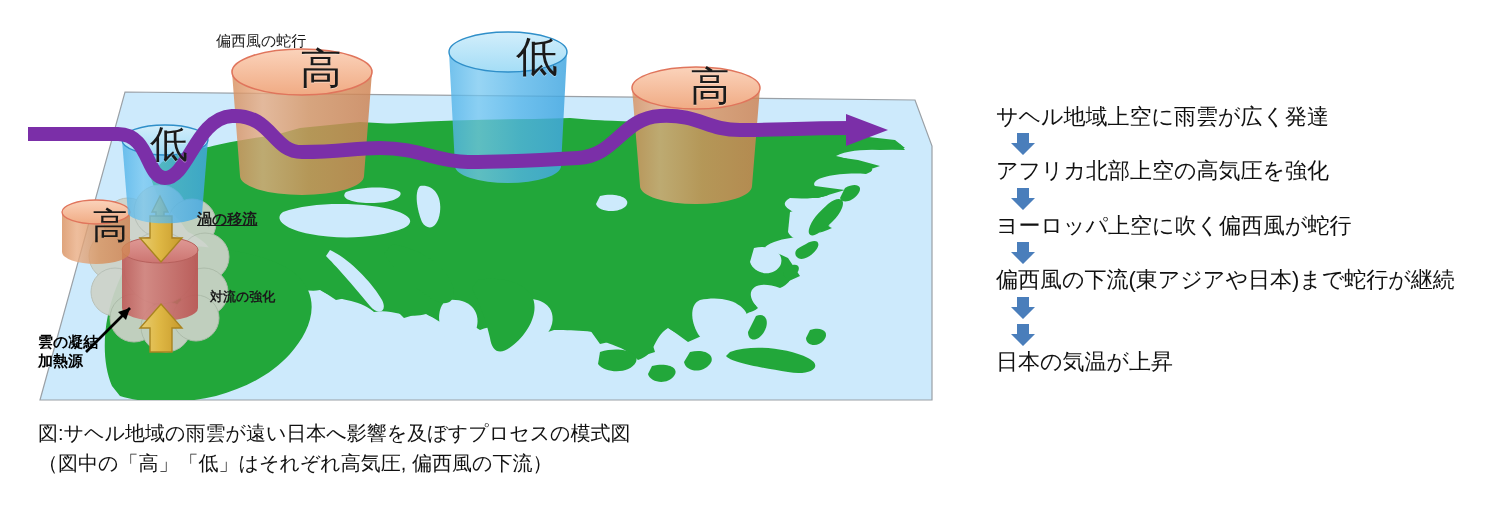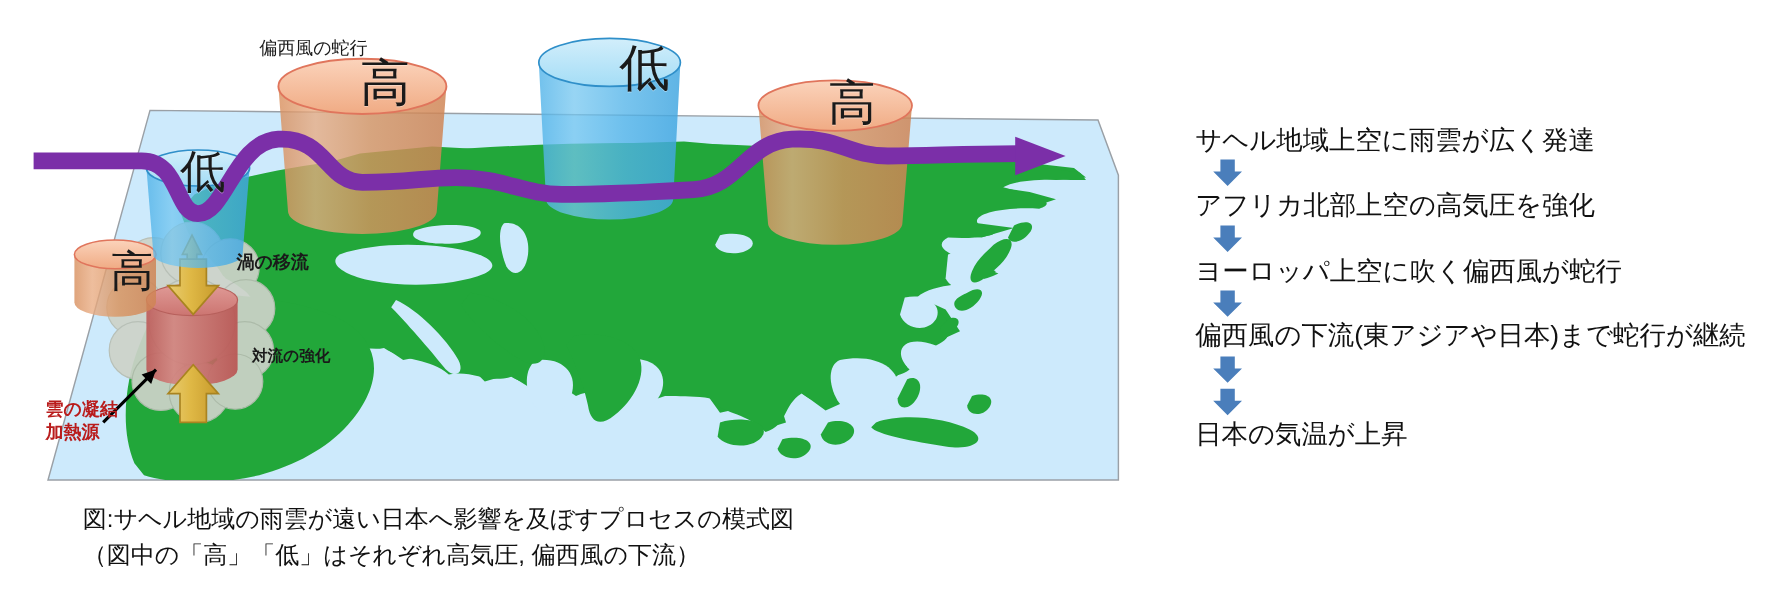--- a/index.html
+++ b/index.html
@@ -19,32 +19,32 @@
     font-family:"Liberation Sans","DejaVu Sans",sans-serif;
     color:#111;white-space:nowrap;line-height:1;
     pointer-events:none;
   }
   .kanji-big{
     font-size:38px;font-weight:400;color:#1a1a1a;
     text-shadow:0 1px 0 rgba(255,255,255,.35);
   }
   .kanji-mid{font-size:30px;font-weight:400;color:#1a1a1a;}
   .txt-sm{font-size:15px;font-weight:700;color:#1a1a1a;}
-  .txt-red{font-size:15px;font-weight:700;color:#b91c1c;line-height:1.28;}
+  .txt-red{font-size:15px;font-weight:700;color:#000000;line-height:1.28;}
   .txt-top{font-size:15px;font-weight:400;color:#1a1a1a;}
 
   
   #flow{position:absolute;left:996px;top:104px;width:480px;}
   .flow-row{font-size:22px;color:#111;line-height:1.2;white-space:nowrap;}
   .flow-arrow{height:26px;display:block;margin:1px 0 1px 12px;}
 
   
   #caption{
     position:absolute;left:38px;top:418px;width:900px;
-    font-size:20px;color:#111;line-height:1.5;margin-left:31px;
+    font-size:20px;color:#111;line-height:1.5;
   }
   #caption div{white-space:nowrap;}
 </style>
 </head>
 <body>
 
 <div id="root">
 
   <div id="diagram">
 
@@ -300,21 +300,21 @@
     <div class="dlabel kanji-big" style="left:150px;top:125px;">低</div>
 
     <div class="dlabel kanji-big" style="left:300px;top:48px;font-size:42px;">高</div>
 
     <div class="dlabel kanji-big" style="left:516px;top:36px;font-size:42px;">低</div>
 
     <div class="dlabel kanji-big" style="left:690px;top:66px;font-size:40px;">高</div>
 
     <div class="dlabel kanji-mid" style="left:92px;top:208px;font-size:36px;">高</div>
 
-    <div class="dlabel txt-sm" style="left:197px;top:211px;">渦の移流</div>
+    <div class="dlabel txt-sm" style="left:197px;top:211px;text-decoration:underline;">渦の移流</div>
 
     <div class="dlabel txt-sm" style="left:210px;top:290px;font-size:13px;">対流の強化</div>
 
     <div class="dlabel txt-red" style="left:38px;top:332px;">
       <span>雲の凝結</span><br>
       <span>加熱源</span>
     </div>
   </div>
 
   <div id="flow">

